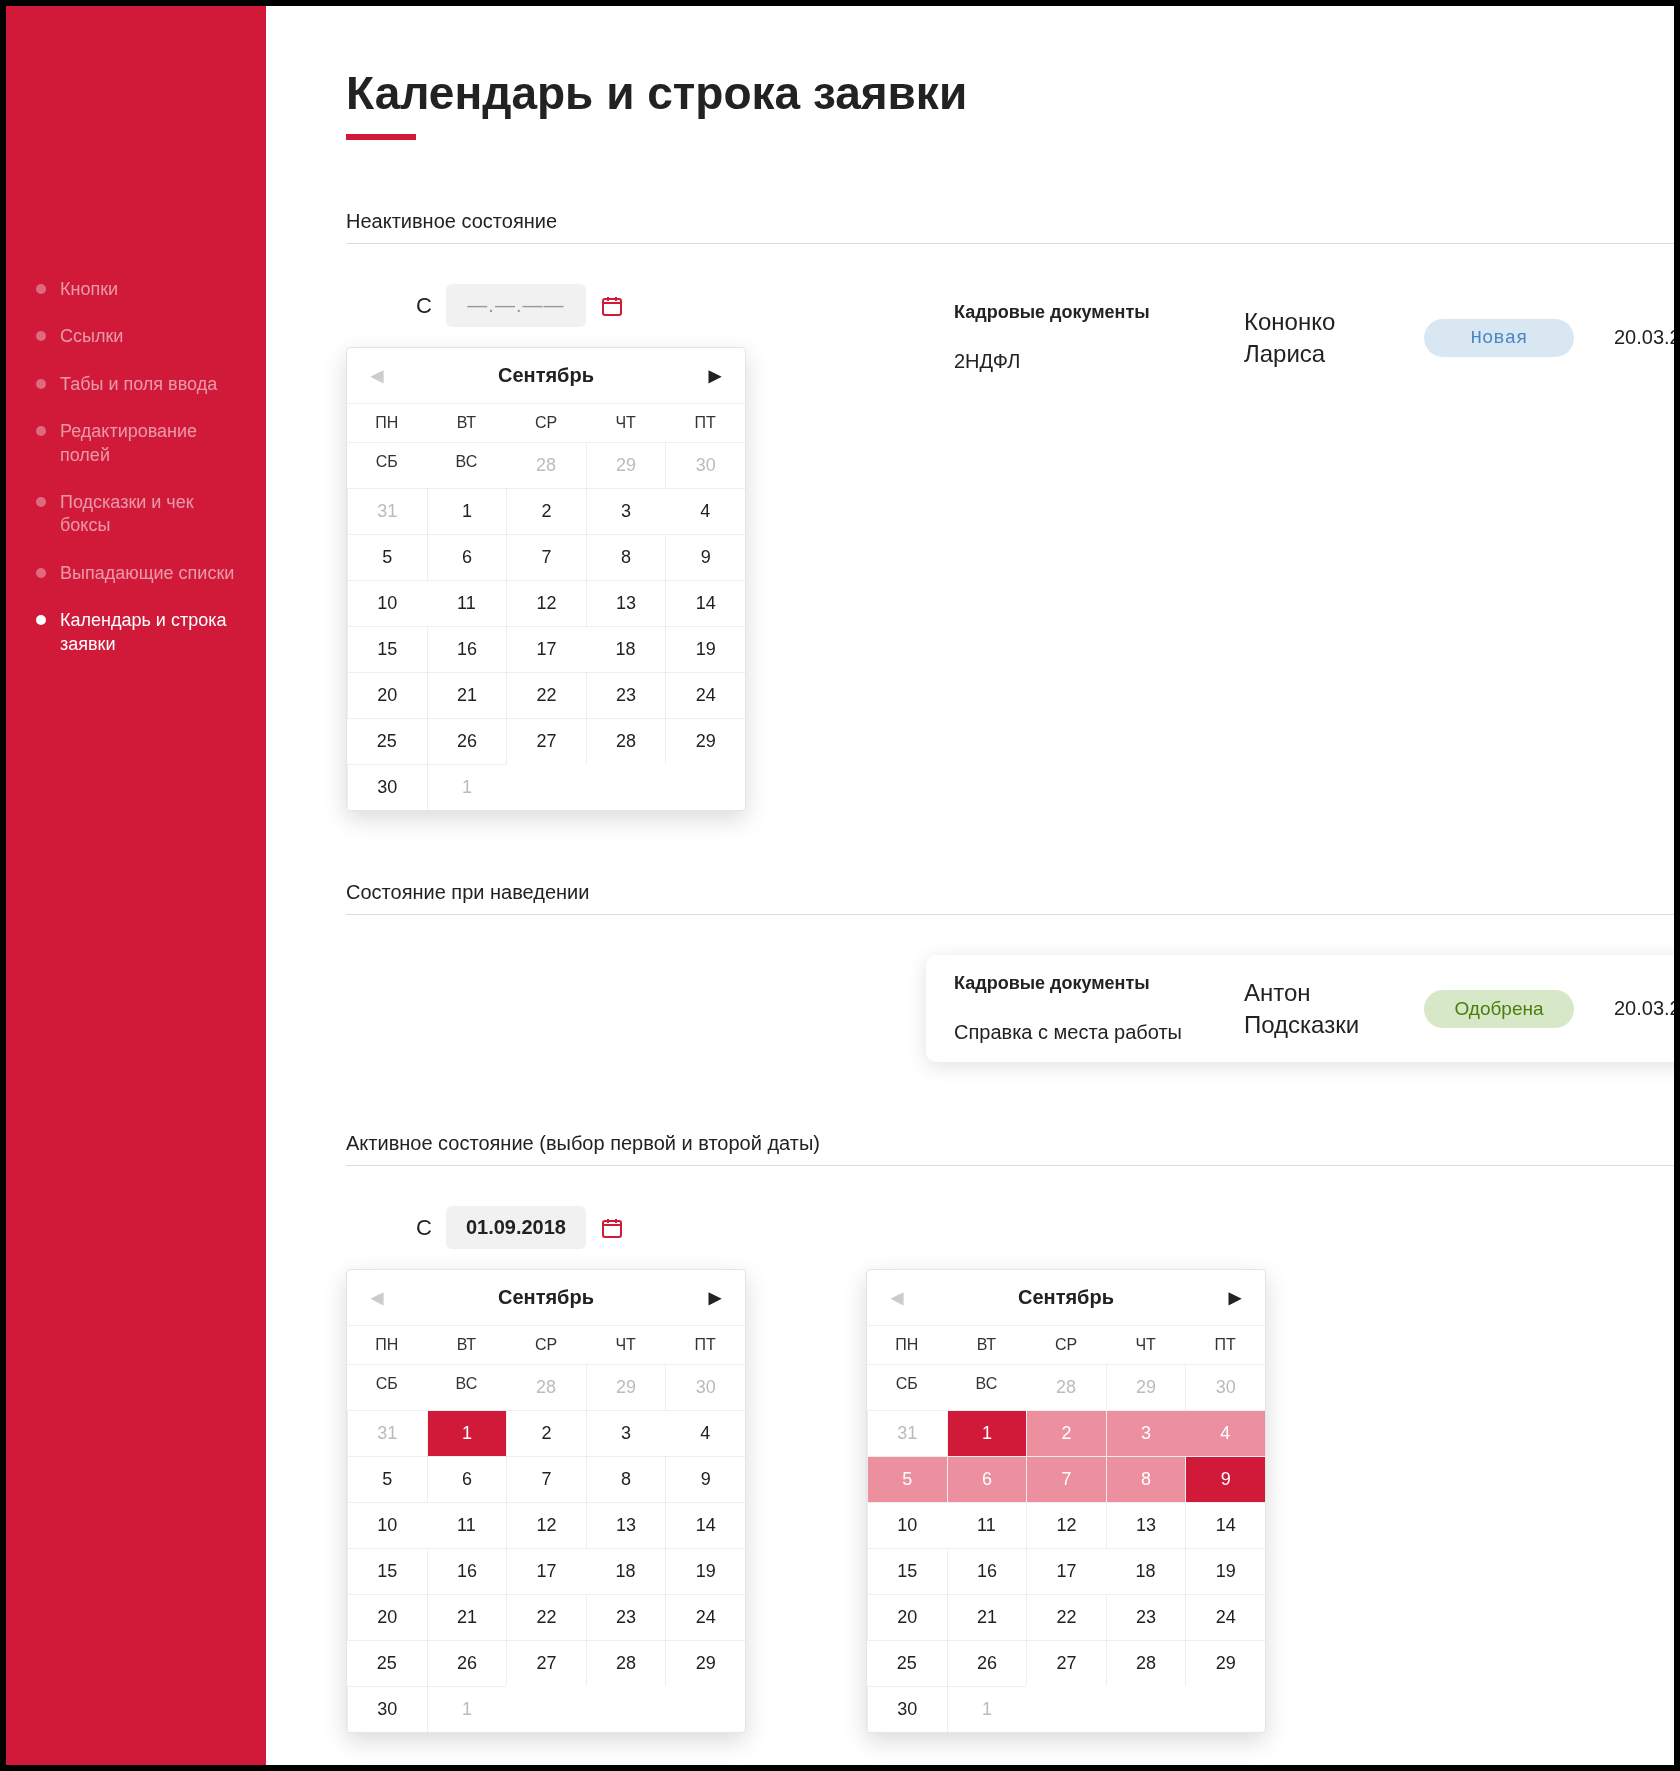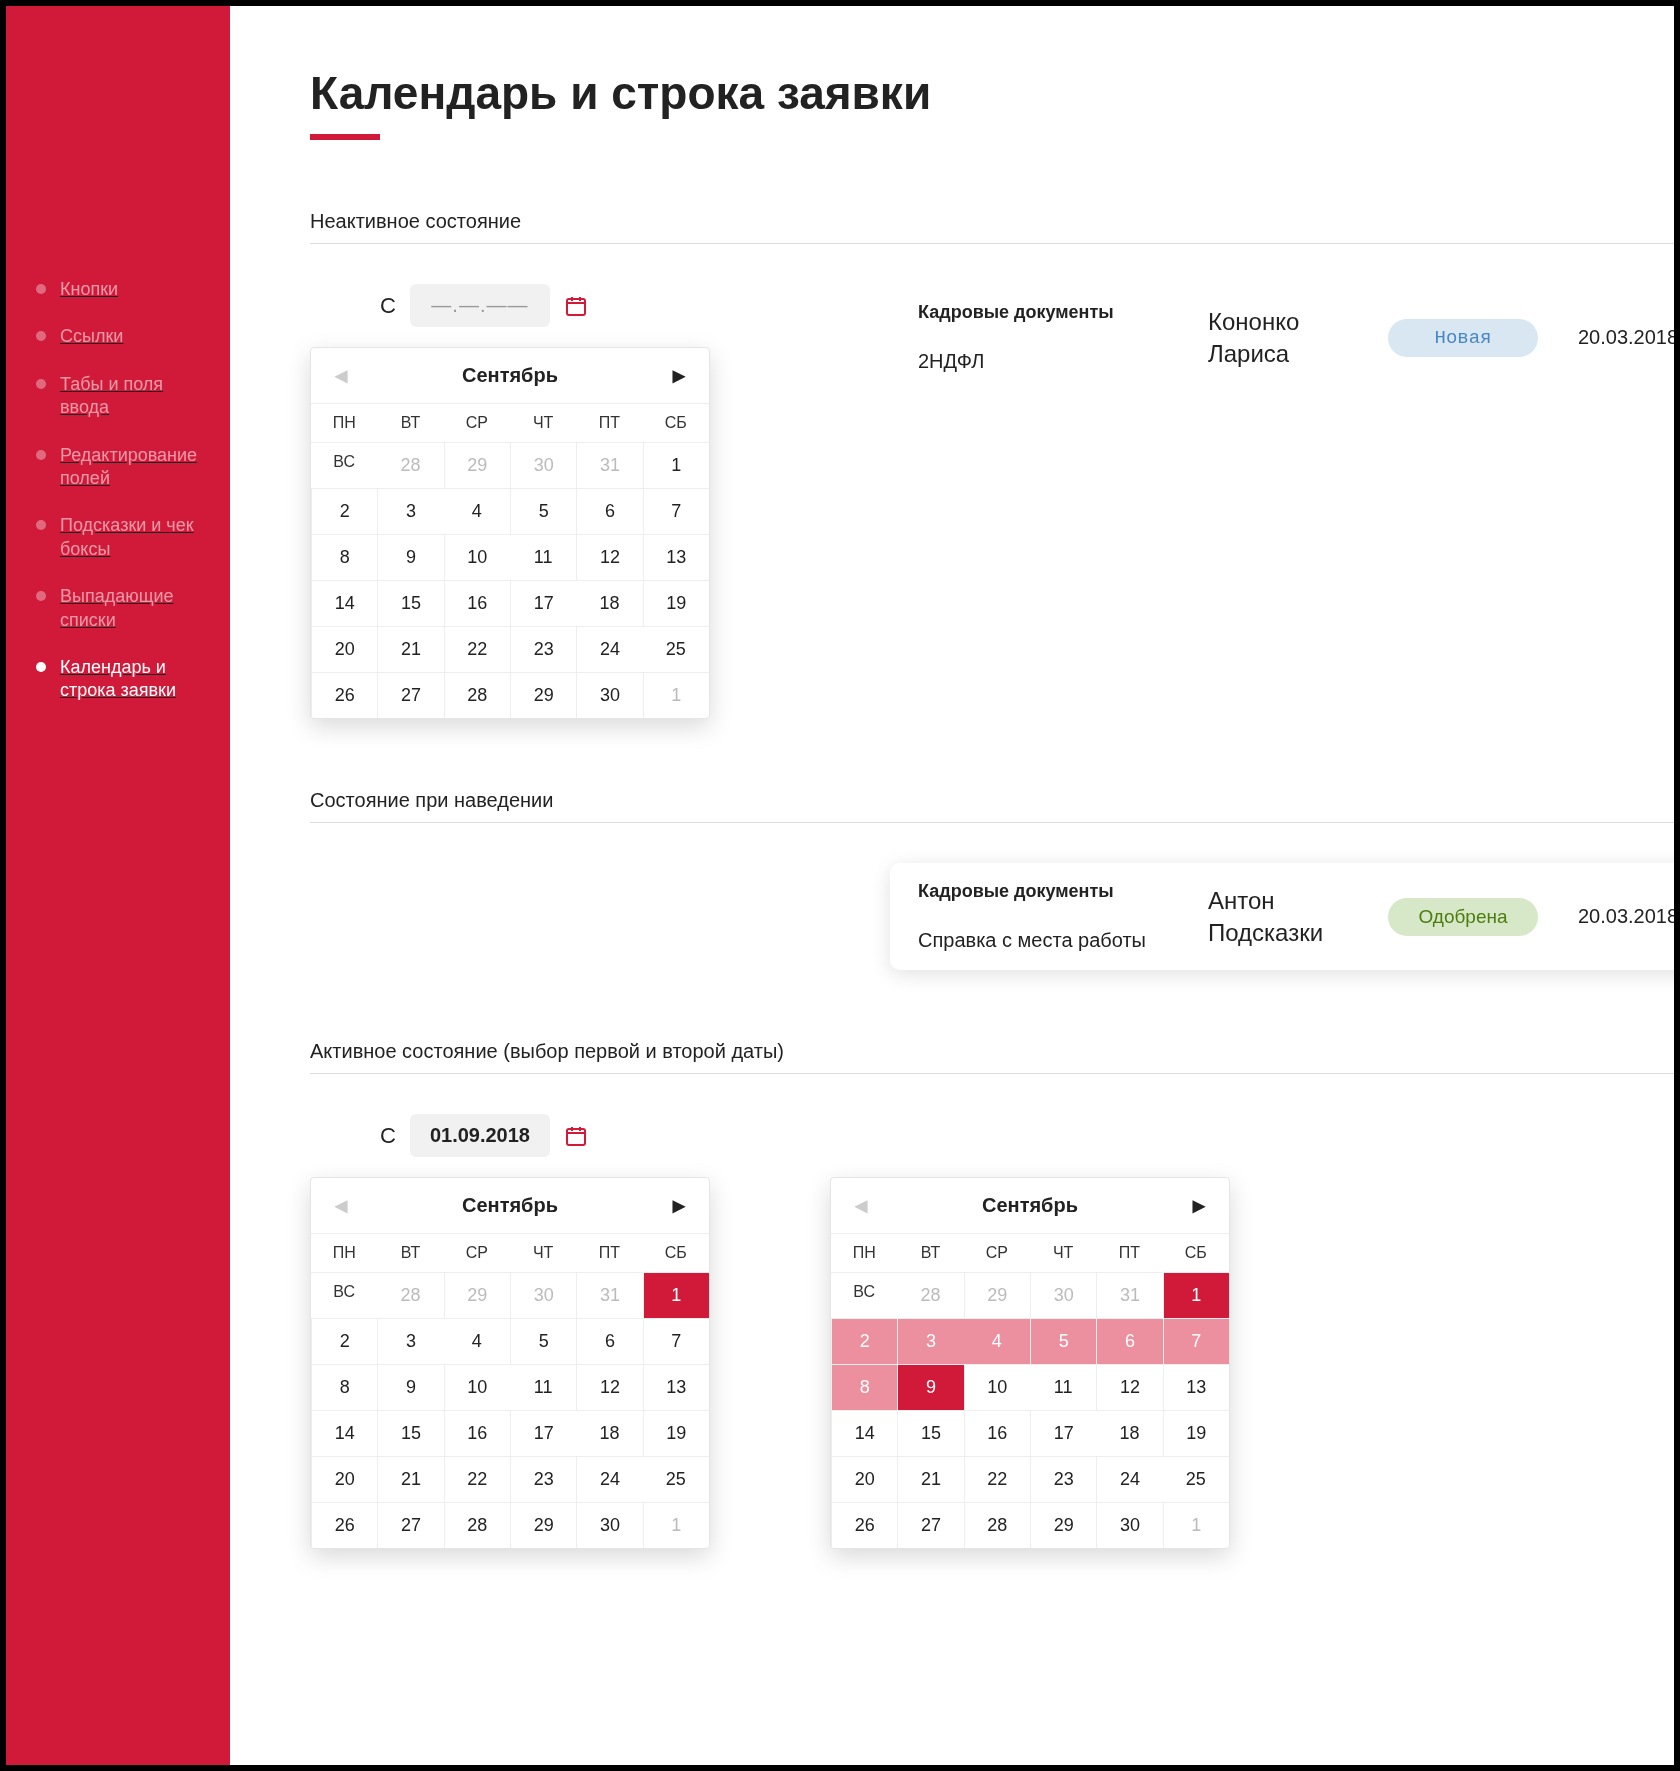--- a/index.html
+++ b/index.html
@@ -1,18 +1,18 @@
 <!DOCTYPE html>
 <html><head>
 <meta charset="utf-8">
 <style>
 * { box-sizing: border-box; margin: 0; padding: 0; }
 body { font-family: -apple-system, BlinkMacSystemFont, "Segoe UI", Arial, sans-serif; background: #fff; color: #222; }
 .frame { border: 6px solid #000; width: 1680px; height: 1771px; display: flex; position: relative; overflow: hidden; }
-.sidebar { width: 224px; background: #d11a3a; padding-top: 260px; flex-shrink: 0; text-decoration: underline; }
+.sidebar { width: 260px; background: #d11a3a; padding-top: 260px; flex-shrink: 0; }
 .nav-item { display: flex; align-items: flex-start; padding: 12px 20px 12px 30px; color: rgba(255,255,255,0.55); font-size: 18px; line-height: 1.3; cursor: pointer; }
 .nav-item.active { color: #fff; }
 .nav-bullet { width: 10px; height: 10px; border-radius: 50%; background: rgba(255,255,255,0.35); margin-right: 14px; margin-top: 6px; flex-shrink: 0; }
 .nav-item.active .nav-bullet { background: #fff; }
 .main { flex: 1; padding: 60px 80px 60px 80px; position: relative; }
 h1 { font-size: 46px; font-weight: 700; margin-bottom: 14px; }
 .title-underline { width: 70px; height: 6px; background: #d11a3a; margin-bottom: 70px; }
 .section-label { font-size: 20px; color: #222; margin-bottom: 10px; }
 .section-line { height: 1px; background: #ddd; margin-bottom: 40px; }
 .section { margin-bottom: 70px; }
@@ -23,21 +23,21 @@
 .date-prefix { font-size: 22px; }
 .date-field { background: #f1f1f1; border-radius: 6px; padding: 10px 20px; min-width: 140px; font-size: 20px; color: #555; text-align: center; }
 .date-field.placeholder { color: #999; letter-spacing: 1px; }
 .cal-icon { color: #d11a3a; }
 .cal-icon svg { display: block; }
 
 .calendar { width: 400px; background: #fff; border: 1px solid #e5e5e5; border-radius: 4px; box-shadow: 0 8px 24px rgba(0,0,0,0.15); }
 .cal-header { display: flex; align-items: center; justify-content: space-between; padding: 14px 18px; font-weight: 700; font-size: 20px; }
 .cal-arrow { color: #222; font-size: 16px; cursor: pointer; padding: 4px 6px; }
 .cal-arrow.dim { color: #ccc; }
-.cal-grid { display: grid; grid-template-columns: repeat(6, 1fr); }
+.cal-grid { display: grid; grid-template-columns: repeat(5, 1fr); }
 .cal-dow { text-align: center; font-size: 16px; font-weight: 500; color: #333; padding: 10px 0; border-top: 1px solid #eee; }
 .cal-day { text-align: center; font-size: 18px; padding: 12px 0; border-top: 1px solid #eee; border-left: 1px solid #eee; cursor: pointer; }
 .cal-day:nth-child(7n+1) { border-left: none; }
 .cal-day.muted { color: #bbb; }
 .cal-day.sel { background: #d11a3a; color: #fff; font-weight: 500; }
 .cal-day.range { background: #ec8f9f; color: #fff; }
 
 .request-card { display: flex; align-items: center; gap: 40px; padding: 18px 28px; border-radius: 10px; min-width: 760px; }
 .request-card.hover { box-shadow: 0 4px 20px rgba(0,0,0,0.12); }
 .req-doc { min-width: 250px; }

